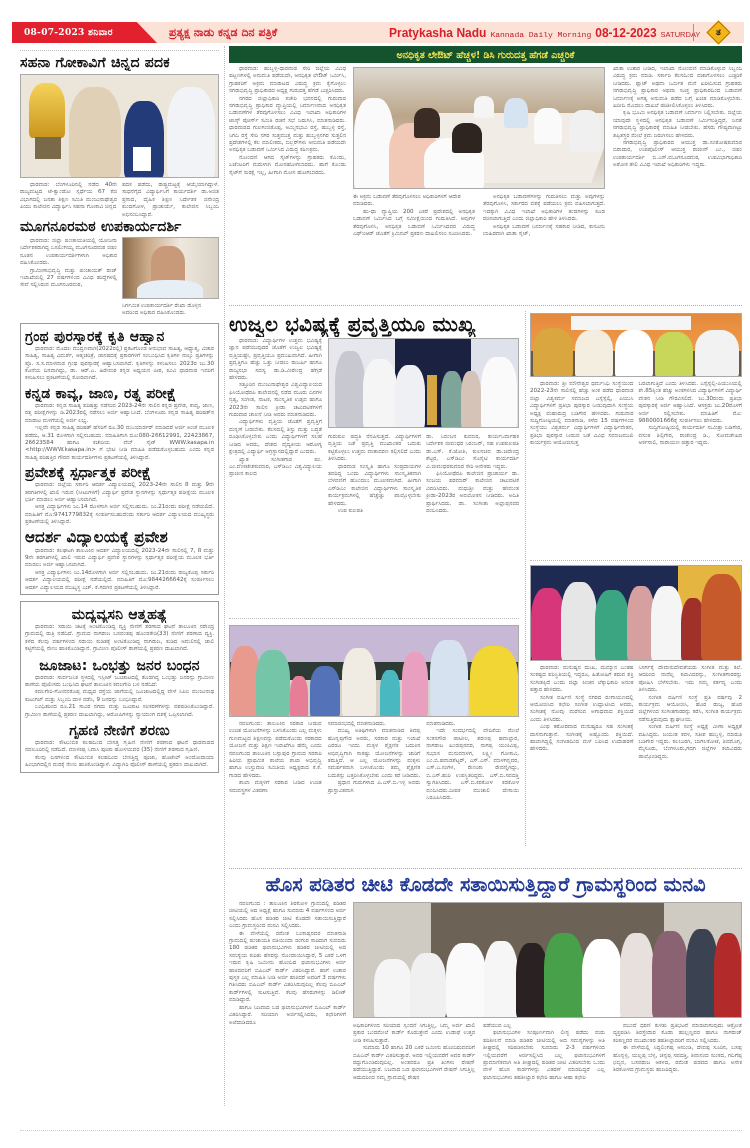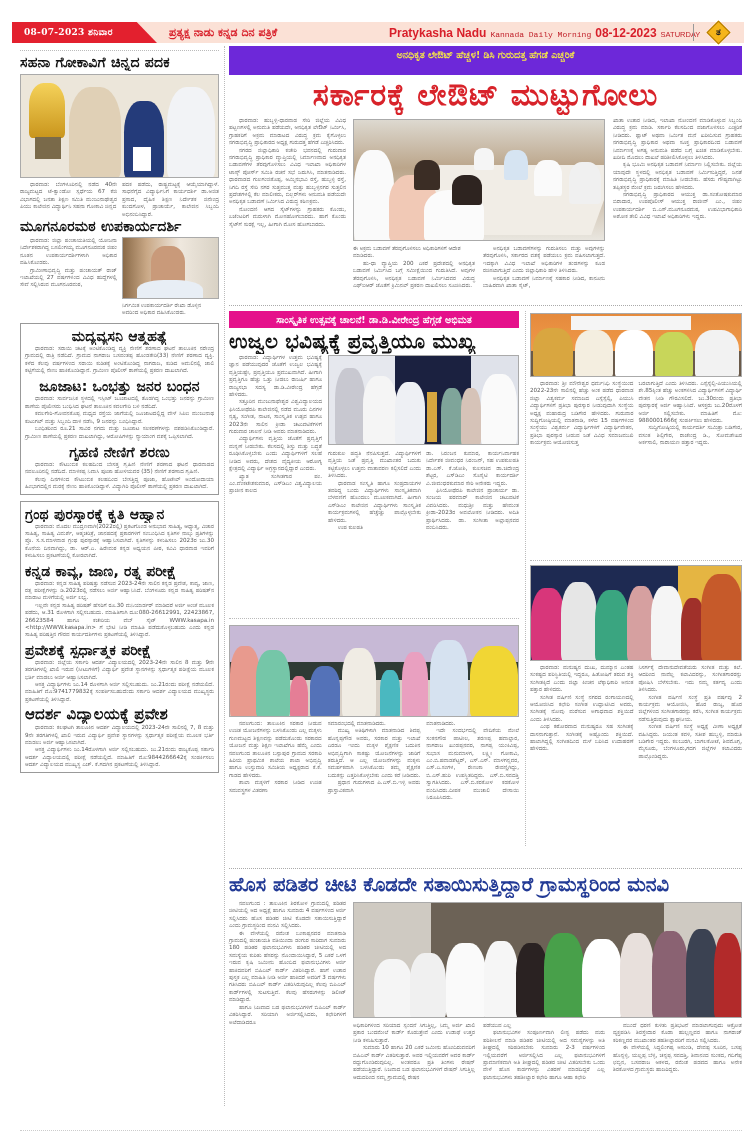--- a/index.html
+++ b/index.html
@@ -23,21 +23,21 @@
 
   .hl { color: #111; font-weight: bold; letter-spacing: 0.2px; white-space: nowrap; overflow: hidden; }
   .body-text { font-size: 5.6px; line-height: 7.4px; color: #555; text-align: justify; }
   .body-text p { text-indent: 10px; }
 
   .photo { position: relative; overflow: hidden; border: 1px solid #aaa; }
   .caption { font-size: 5.6px; line-height: 7.4px; color: #555; }
 
   .boxed { border: 1px solid #999; padding: 3px 4px; }
 
-  .banner-blue { background: #6d28d9; color: #f4e34a; font-size: 9.5px; font-weight: bold; text-align: center; line-height: 17px; height: 29px; }
+  .banner-blue { background: #14532d; color: #f4e34a; font-size: 9.5px; font-weight: bold; text-align: center; line-height: 17px; height: 17px; }
   .banner-pink { background: #e5118b; color: #fff; font-size: 9.5px; font-weight: bold; text-align: center; line-height: 17px; height: 17px; }
   .red-hl { color: #d8232a; font-weight: bold; white-space: nowrap; overflow: hidden; }
   .blue-hl { color: #223a95; font-weight: bold; white-space: nowrap; overflow: hidden; }
 
   .scene { position: absolute; border-radius: 40% 40% 10% 10%; }
 </style>
 </head>
 <body>
 
 <div class="masthead">
@@ -90,63 +90,62 @@
         <div class="photo" style="height:62px; background:linear-gradient(90deg,#8a6a48 0%,#c9a886 25%,#efe8de 60%,#d9d2c5 100%);">
           <div class="scene" style="left:28px; top:8px; width:34px; height:40px; background:#c99a7a;"></div>
           <div class="scene" style="left:14px; top:42px; width:66px; height:24px; background:#e8eef5;"></div>
         </div>
         <div class="caption" style="margin-top:3px;">ನಿರ್ಗಮಿತ ಉಪಕಾರ್ಯದರ್ಶಿ ರೇಖಾ ಡೊಳ್ಳಿನ ಅವರಿಂದ ಅಧಿಕಾರ ವಹಿಸಿಕೊಂಡರು.</div>
       </div>
     </div>
   </div>
 
   <div class="boxed" style="margin-top:6px;">
+    <div class="hl" style="font-size:14px; line-height:18px;">ಗ್ರಂಥ ಪುರಸ್ಕಾರಕ್ಕೆ ಕೃತಿ ಆಹ್ವಾನ</div>
+    <div class="body-text">
+        <p>ಧಾರವಾಡ: ಮೊದಲ ಮುದ್ರಣವಾಗಿ(2022ರಲ್ಲಿ) ಪ್ರಕಟಗೊಂಡ ಅನುಭಾವ ಸಾಹಿತ್ಯ, ಆಧ್ಯಾತ್ಮ, ವಿಚಾರ ಸಾಹಿತ್ಯ, ಸಾಹಿತ್ಯ ವಿಮರ್ಶೆ, ಆತ್ಮಚರಿತ್ರೆ, ಜಾನಪದಕ್ಕೆ ಪ್ರಕಾರಗಳಿಗೆ ಸಂಬಂಧಿಸಿದ ಕೃತಿಗಳ ನಾಲ್ಕು ಪ್ರತಿಗಳನ್ನು ಪ್ರೊ. ಸ.ಸ.ಮಾಳವಾಡ ಗ್ರಂಥ ಪುರಸ್ಕಾರಕ್ಕೆ ಆಹ್ವಾನಿಸಲಾಗಿದೆ. ಕೃತಿಗಳನ್ನು ಕಳುಹಿಸಲು 2023ರ ಜು.30 ಕೊನೆಯ ದಿನವಾಗಿದ್ದು, ಡಾ. ಆರ್.ಎ. ಹಿರೇಮಠ ಕನ್ನಡ ಅಧ್ಯಯನ ಪೀಠ, ಕವಿವಿ ಧಾರವಾಡ ಇವರಿಗೆ ಕಳುಹಿಸಲು ಪ್ರಕಟಣೆಯಲ್ಲಿ ಕೋರಲಾಗಿದೆ.</p>
+      </div>
+    <div class="hl" style="font-size:14px; line-height:18px; margin-top:2px;">ಕನ್ನಡ ಕಾವ್ಯ, ಜಾಣ, ರತ್ನ ಪರೀಕ್ಷೆ</div>
+    <div class="body-text">
+      <p>ಧಾರವಾಡ: ಕನ್ನಡ ಸಾಹಿತ್ಯ ಪರಿಷತ್ತು ನಡೆಸುವ 2023-24ನೇ ಸಾಲಿನ ಕನ್ನಡ ಪ್ರವೇಶ, ಕಾವ್ಯ, ಜಾಣ, ರತ್ನ ಪರೀಕ್ಷೆಗಳನ್ನು ಡಿ.2023ರಲ್ಲಿ ನಡೆಸಲು ಅರ್ಜಿ ಆಹ್ವಾನಿಸಿದೆ. ಬೆಂಗಳೂರು ಕನ್ನಡ ಸಾಹಿತ್ಯ ಪರಿಷತ್‌ನ ಮಾರಾಟ ಮಳಿಗೆಯಲ್ಲಿ ಅರ್ಜಿ ಲಭ್ಯ.</p>
+      <p>ಇಲ್ಲವೇ ಕನ್ನಡ ಸಾಹಿತ್ಯ ಪರಿಷತ್ ಹೆಸರಿಗೆ ರೂ.30 ಮನಿಯಾರ್ಡರ್ ಮಾಡಿದರೆ ಅರ್ಜಿ ಅಂಚೆ ಮೂಲಕ ಪಡೆದು, ಆ.31 ರೊಳಗಾಗಿ ಸಲ್ಲಿಸಬಹುದು. ಮಾಹಿತಿಗಾಗಿ ದೂ:080-26612991, 22423867, 26623584 ಹಾಗೂ ಕಚೇರಿಯ ವೆಬ್ ಸೈಟ್ WWW.kasapa.in &lt;http://WWW.kasapa.in&gt; ಗೆ ಭೇಟಿ ನೀಡಿ ಮಾಹಿತಿ ಪಡೆದುಕೊಳ್ಳಬಹುದು ಎಂದು ಕನ್ನಡ ಸಾಹಿತ್ಯ ಪರಿಷತ್ತಿನ ಗೌರವ ಕಾರ್ಯದರ್ಶಿಗಳು ಪ್ರಕಟಣೆಯಲ್ಲಿ ತಿಳಿಸಿದ್ದಾರೆ.</p>
+    </div>
+    <div class="hl" style="font-size:14px; line-height:18px; margin-top:2px;">ಪ್ರವೇಶಕ್ಕೆ ಸ್ಪರ್ಧಾತ್ಮಕ ಪರೀಕ್ಷೆ</div>
+    <div class="body-text">
+      <p>ಧಾರವಾಡ: ಜಿಲ್ಲೆಯ ಸರ್ಕಾರಿ ಆದರ್ಶ ವಿದ್ಯಾಲಯದಲ್ಲಿ 2023-24ನೇ ಸಾಲಿನ 8 ಮತ್ತು 9ನೇ ತರಗತಿಗಳಲ್ಲಿ ಖಾಲಿ ಇರುವ (ಸೀಟುಗಳಿಗೆ) ವಿದ್ಯಾರ್ಥಿ ಪ್ರವೇಶ ಸ್ಥಾನಗಳನ್ನು ಸ್ಪರ್ಧಾತ್ಮಕ ಪರೀಕ್ಷೆಯ ಮೂಲಕ ಭರ್ತಿ ಮಾಡಲು ಅರ್ಜಿ ಆಹ್ವಾನಿಸಲಾಗಿದೆ.</p>
+      <p>ಆಸಕ್ತ ವಿದ್ಯಾರ್ಥಿಗಳು ಜು.14 ರೊಳಗಾಗಿ ಅರ್ಜಿ ಸಲ್ಲಿಸಬಹುದು. ಜು.21ರಂದು ಪರೀಕ್ಷೆ ನಡೆಯಲಿದೆ. ಮಾಹಿತಿಗೆ ಮೊ:9741779832ಕ್ಕೆ ಸಂಪರ್ಕಿಸಬಹುದೆಂದು ಸರ್ಕಾರಿ ಆದರ್ಶ ವಿದ್ಯಾಲಯದ ಮುಖ್ಯಸ್ಥರು ಪ್ರಕಟಣೆಯಲ್ಲಿ ತಿಳಿಸಿದ್ದಾರೆ.</p>
+    </div>
+    <div class="hl" style="font-size:15px; line-height:19px; margin-top:2px;">ಆದರ್ಶ ವಿದ್ಯಾಲಯಕ್ಕೆ ಪ್ರವೇಶ</div>
+    <div class="body-text">
+      <p>ಧಾರವಾಡ: ಕಲಘಟಗಿ ತಾಲೂಕಿನ ಆದರ್ಶ ವಿದ್ಯಾಲಯದಲ್ಲಿ 2023-24ನೇ ಸಾಲಿನಲ್ಲಿ 7, 8 ಮತ್ತು 9ನೇ ತರಗತಿಗಳಲ್ಲಿ ಖಾಲಿ ಇರುವ ವಿದ್ಯಾರ್ಥಿ ಪ್ರವೇಶ ಸ್ಥಾನಗಳನ್ನು ಸ್ಪರ್ಧಾತ್ಮಕ ಪರೀಕ್ಷೆಯ ಮೂಲಕ ಭರ್ತಿ ಮಾಡಲು ಅರ್ಜಿ ಆಹ್ವಾನಿಸಲಾಗಿದೆ.</p>
+      <p>ಆಸಕ್ತ ವಿದ್ಯಾರ್ಥಿಗಳು ಜು.14ರೊಳಗಾಗಿ ಅರ್ಜಿ ಸಲ್ಲಿಸಬಹುದು. ಜು.21ರಂದು ರಾಜ್ಯಕೊಪ್ಪ ಸರ್ಕಾರಿ ಆದರ್ಶ ವಿದ್ಯಾಲಯದಲ್ಲಿ ಪರೀಕ್ಷೆ ನಡೆಯಲ್ಲಿದೆ. ಮಾಹಿತಿಗೆ ಮೊ:9844266642ಕ್ಕೆ ಸಂಪರ್ಕಿಸಲು ಆದರ್ಶ ವಿದ್ಯಾಲಯದ ಮುಖ್ಯಸ್ಥ ಎಚ್. ಕೆ.ಗದಗಿನ ಪ್ರಕಟಣೆಯಲ್ಲಿ ತಿಳಿಸಿದ್ದಾರೆ.</p>
+    </div>
+  </div>
+
+  <div class="boxed" style="margin-top:6px;">
     <div class="hl" style="font-size:14px; line-height:18px; text-align:center;">ಮದ್ಯವ್ಯಸನಿ ಆತ್ಮಹತ್ಯೆ</div>
     <div class="body-text">
         <p>ಧಾರವಾಡ: ಸರಾಯಿ ಚಟಕ್ಕೆ ಅಂಟಿಕೊಂಡಿದ್ದ ವ್ಯಕ್ತಿ ನೇಣಿಗೆ ಶರಣಾದ ಘಟನೆ ತಾಲೂಕಿನ ನರೇಂದ್ರ ಗ್ರಾಮದಲ್ಲಿ ರಾತ್ರಿ ನಡೆದಿದೆ. ಗ್ರಾಮದ ನಾಗರಾಜ ಬಸವಂತಪ್ಪ ಹೊಂಡಕೇರಿ(33) ನೇಣಿಗೆ ಶರಣಾದ ವ್ಯಕ್ತಿ. ಕಳೆದ ಕೆಲವು ವರ್ಷಗಳಿಂದ ಸರಾಯಿ ಕುಡಿತಕ್ಕೆ ಅಂಟಿಕೊಂಡಿದ್ದ ನಾಗರಾಜ, ಕುಡಿದ ಅಮಲಿನಲ್ಲಿ ಜಾಲಿ ಕಟ್ಟಿಗೆಯಲ್ಲಿ ನೇಣು ಹಾಕಿಕೊಂಡಿದ್ದಾನೆ. ಗ್ರಾಮೀಣ ಪೊಲೀಸ್ ಠಾಣೆಯಲ್ಲಿ ಪ್ರಕರಣ ದಾಖಲಾಗಿದೆ.</p>
       </div>
     <div class="hl" style="font-size:14px; line-height:18px; text-align:center; margin-top:3px;">ಜೂಜಾಟ: ಒಂಭತ್ತು ಜನರ ಬಂಧನ</div>
     <div class="body-text">
       <p>ಧಾರವಾಡ: ಸಾರ್ವಜನಿಕ ಸ್ಥಳದಲ್ಲಿ ಇಸ್ಪೀಟ್ ಜೂಜಾಟದಲ್ಲಿ ತೊಡಗಿದ್ದ ಒಂಭತ್ತು ಜನರನ್ನು ಗ್ರಾಮೀಣ ಠಾಣೆಯ ಪೊಲೀಸರು ಬಂಧಿಸಿದ ಘಟನೆ ತಾಲೂಕಿನ ಕವಲಗೇರಿ ಬಳಿ ನಡೆದಿದೆ.</p>
       <p>ಕವಲಗೇರಿ-ಗೋವನಕೊಪ್ಪ ಮಧ್ಯದ ರಸ್ತೆಯ ಜಾಗೆಯಲ್ಲಿ ಜೂಜಾಟದಲ್ಲಿದ್ದ ವೇಳೆ ಸಿಪಿಐ ಮಂಜುನಾಥ ಕುಟುಗಲ್ ಮತ್ತು ಸಿಬ್ಬಂದಿ ದಾಳಿ ನಡೆಸಿ, 9 ಜನರನ್ನು ಬಂಧಿಸಿದ್ದಾರೆ.</p>
       <p>ಬಂಧಿತರಿಂದ ರೂ.21 ಸಾವಿರ ನಗದು ಮತ್ತು ಜೂಜಾಟ ಸಲಕರಣೆಗಳನ್ನು ವಶಪಡಿಸಿಕೊಂಡಿದ್ದಾರೆ. ಗ್ರಾಮೀಣ ಠಾಣೆಯಲ್ಲಿ ಪ್ರಕರಣ ದಾಖಲಾಗಿದ್ದು, ಆರೋಪಿಗಳನ್ನು ನ್ಯಾಯಾಂಗ ವಶಕ್ಕೆ ಒಪ್ಪಿಸಲಾಗಿದೆ.</p>
     </div>
     <div class="hl" style="font-size:14px; line-height:18px; text-align:center; margin-top:3px;">ಗೃಹಣಿ ನೇಣಿಗೆ ಶರಣು</div>
     <div class="body-text">
       <p>ಧಾರವಾಡ: ಕೌಟುಂಬಿಕ ಕಲಹದಿಂದ ಬೇಸತ್ತ ಗೃಹಿಣಿ ನೇಣಿಗೆ ಶರಣಾದ ಘಟನೆ ಧಾರವಾಡದ ನವಲೂರಿನಲ್ಲಿ ನಡೆದಿದೆ. ಮಾಳಿಕಪ್ಪ ನಿವಾಸಿ ಪೂಜಾ ಹೋಳಿಯವರ (35) ನೇಣಿಗೆ ಶರಣಾದ ಗೃಹಿಣಿ.</p>
       <p>ಕೆಲವು ದಿನಗಳಿಂದ ಕೌಟುಂಬಿಕ ಕಲಹದಿಂದ ಬೇಸತ್ತಿದ್ದ ಪೂಜಾ, ಹೊಟೇಲ್ ಅಂದೋದಾಯಾ ಹಿಂಭಾಗದಲ್ಲಿನ ಮರಕ್ಕೆ ನೇಣು ಹಾಕಿಕೊಂಡಿದ್ದಾಳೆ. ವಿದ್ಯಾಗಿರಿ ಪೊಲೀಸ್ ಠಾಣೆಯಲ್ಲಿ ಪ್ರಕರಣ ದಾಖಲಾಗಿದೆ.</p>
     </div>
   </div>
-
-  <div class="boxed" style="margin-top:6px;">
-    <div class="hl" style="font-size:14px; line-height:18px;">ಗ್ರಂಥ ಪುರಸ್ಕಾರಕ್ಕೆ ಕೃತಿ ಆಹ್ವಾನ</div>
-    <div class="body-text">
-        <p>ಧಾರವಾಡ: ಮೊದಲ ಮುದ್ರಣವಾಗಿ(2022ರಲ್ಲಿ) ಪ್ರಕಟಗೊಂಡ ಅನುಭಾವ ಸಾಹಿತ್ಯ, ಆಧ್ಯಾತ್ಮ, ವಿಚಾರ ಸಾಹಿತ್ಯ, ಸಾಹಿತ್ಯ ವಿಮರ್ಶೆ, ಆತ್ಮಚರಿತ್ರೆ, ಜಾನಪದಕ್ಕೆ ಪ್ರಕಾರಗಳಿಗೆ ಸಂಬಂಧಿಸಿದ ಕೃತಿಗಳ ನಾಲ್ಕು ಪ್ರತಿಗಳನ್ನು ಪ್ರೊ. ಸ.ಸ.ಮಾಳವಾಡ ಗ್ರಂಥ ಪುರಸ್ಕಾರಕ್ಕೆ ಆಹ್ವಾನಿಸಲಾಗಿದೆ. ಕೃತಿಗಳನ್ನು ಕಳುಹಿಸಲು 2023ರ ಜು.30 ಕೊನೆಯ ದಿನವಾಗಿದ್ದು, ಡಾ. ಆರ್.ಎ. ಹಿರೇಮಠ ಕನ್ನಡ ಅಧ್ಯಯನ ಪೀಠ, ಕವಿವಿ ಧಾರವಾಡ ಇವರಿಗೆ ಕಳುಹಿಸಲು ಪ್ರಕಟಣೆಯಲ್ಲಿ ಕೋರಲಾಗಿದೆ.</p>
-      </div>
-    <div class="hl" style="font-size:14px; line-height:18px; margin-top:2px;">ಕನ್ನಡ ಕಾವ್ಯ, ಜಾಣ, ರತ್ನ ಪರೀಕ್ಷೆ</div>
-    <div class="body-text">
-      <p>ಧಾರವಾಡ: ಕನ್ನಡ ಸಾಹಿತ್ಯ ಪರಿಷತ್ತು ನಡೆಸುವ 2023-24ನೇ ಸಾಲಿನ ಕನ್ನಡ ಪ್ರವೇಶ, ಕಾವ್ಯ, ಜಾಣ, ರತ್ನ ಪರೀಕ್ಷೆಗಳನ್ನು ಡಿ.2023ರಲ್ಲಿ ನಡೆಸಲು ಅರ್ಜಿ ಆಹ್ವಾನಿಸಿದೆ. ಬೆಂಗಳೂರು ಕನ್ನಡ ಸಾಹಿತ್ಯ ಪರಿಷತ್‌ನ ಮಾರಾಟ ಮಳಿಗೆಯಲ್ಲಿ ಅರ್ಜಿ ಲಭ್ಯ.</p>
-      <p>ಇಲ್ಲವೇ ಕನ್ನಡ ಸಾಹಿತ್ಯ ಪರಿಷತ್ ಹೆಸರಿಗೆ ರೂ.30 ಮನಿಯಾರ್ಡರ್ ಮಾಡಿದರೆ ಅರ್ಜಿ ಅಂಚೆ ಮೂಲಕ ಪಡೆದು, ಆ.31 ರೊಳಗಾಗಿ ಸಲ್ಲಿಸಬಹುದು. ಮಾಹಿತಿಗಾಗಿ ದೂ:080-26612991, 22423867, 26623584 ಹಾಗೂ ಕಚೇರಿಯ ವೆಬ್ ಸೈಟ್ WWW.kasapa.in &lt;http://WWW.kasapa.in&gt; ಗೆ ಭೇಟಿ ನೀಡಿ ಮಾಹಿತಿ ಪಡೆದುಕೊಳ್ಳಬಹುದು ಎಂದು ಕನ್ನಡ ಸಾಹಿತ್ಯ ಪರಿಷತ್ತಿನ ಗೌರವ ಕಾರ್ಯದರ್ಶಿಗಳು ಪ್ರಕಟಣೆಯಲ್ಲಿ ತಿಳಿಸಿದ್ದಾರೆ.</p>
-    </div>
-    <div class="hl" style="font-size:14px; line-height:18px; margin-top:2px;">ಪ್ರವೇಶಕ್ಕೆ ಸ್ಪರ್ಧಾತ್ಮಕ ಪರೀಕ್ಷೆ</div>
-    <div class="body-text">
-      <p>ಧಾರವಾಡ: ಜಿಲ್ಲೆಯ ಸರ್ಕಾರಿ ಆದರ್ಶ ವಿದ್ಯಾಲಯದಲ್ಲಿ 2023-24ನೇ ಸಾಲಿನ 8 ಮತ್ತು 9ನೇ ತರಗತಿಗಳಲ್ಲಿ ಖಾಲಿ ಇರುವ (ಸೀಟುಗಳಿಗೆ) ವಿದ್ಯಾರ್ಥಿ ಪ್ರವೇಶ ಸ್ಥಾನಗಳನ್ನು ಸ್ಪರ್ಧಾತ್ಮಕ ಪರೀಕ್ಷೆಯ ಮೂಲಕ ಭರ್ತಿ ಮಾಡಲು ಅರ್ಜಿ ಆಹ್ವಾನಿಸಲಾಗಿದೆ.</p>
-      <p>ಆಸಕ್ತ ವಿದ್ಯಾರ್ಥಿಗಳು ಜು.14 ರೊಳಗಾಗಿ ಅರ್ಜಿ ಸಲ್ಲಿಸಬಹುದು. ಜು.21ರಂದು ಪರೀಕ್ಷೆ ನಡೆಯಲಿದೆ. ಮಾಹಿತಿಗೆ ಮೊ:9741779832ಕ್ಕೆ ಸಂಪರ್ಕಿಸಬಹುದೆಂದು ಸರ್ಕಾರಿ ಆದರ್ಶ ವಿದ್ಯಾಲಯದ ಮುಖ್ಯಸ್ಥರು ಪ್ರಕಟಣೆಯಲ್ಲಿ ತಿಳಿಸಿದ್ದಾರೆ.</p>
-    </div>
-    <div class="hl" style="font-size:15px; line-height:19px; margin-top:2px;">ಆದರ್ಶ ವಿದ್ಯಾಲಯಕ್ಕೆ ಪ್ರವೇಶ</div>
-    <div class="body-text">
-      <p>ಧಾರವಾಡ: ಕಲಘಟಗಿ ತಾಲೂಕಿನ ಆದರ್ಶ ವಿದ್ಯಾಲಯದಲ್ಲಿ 2023-24ನೇ ಸಾಲಿನಲ್ಲಿ 7, 8 ಮತ್ತು 9ನೇ ತರಗತಿಗಳಲ್ಲಿ ಖಾಲಿ ಇರುವ ವಿದ್ಯಾರ್ಥಿ ಪ್ರವೇಶ ಸ್ಥಾನಗಳನ್ನು ಸ್ಪರ್ಧಾತ್ಮಕ ಪರೀಕ್ಷೆಯ ಮೂಲಕ ಭರ್ತಿ ಮಾಡಲು ಅರ್ಜಿ ಆಹ್ವಾನಿಸಲಾಗಿದೆ.</p>
-      <p>ಆಸಕ್ತ ವಿದ್ಯಾರ್ಥಿಗಳು ಜು.14ರೊಳಗಾಗಿ ಅರ್ಜಿ ಸಲ್ಲಿಸಬಹುದು. ಜು.21ರಂದು ರಾಜ್ಯಕೊಪ್ಪ ಸರ್ಕಾರಿ ಆದರ್ಶ ವಿದ್ಯಾಲಯದಲ್ಲಿ ಪರೀಕ್ಷೆ ನಡೆಯಲ್ಲಿದೆ. ಮಾಹಿತಿಗೆ ಮೊ:9844266642ಕ್ಕೆ ಸಂಪರ್ಕಿಸಲು ಆದರ್ಶ ವಿದ್ಯಾಲಯದ ಮುಖ್ಯಸ್ಥ ಎಚ್. ಕೆ.ಗದಗಿನ ಪ್ರಕಟಣೆಯಲ್ಲಿ ತಿಳಿಸಿದ್ದಾರೆ.</p>
-    </div>
-  </div>
 </div>
 
 <div class="col" style="left:229px; top:46px; width:513px;">
   <div class="banner-blue">ಅನಧಿಕೃತ ಲೇಔಟ್ ಹೆಚ್ಚಳ! ಡಿಸಿ ಗುರುದತ್ತ ಹೆಗಡೆ ಎಚ್ಚರಿಕೆ</div>
-  <div class="red-hl" style="font-size:30px; line-height:40px; text-align:center; letter-spacing:1px;">ಸರ್ಕಾರಕ್ಕೆ ಲೇಔಟ್ ಮುಟ್ಟುಗೋಲು</div>
   <div style="position:relative; height:180px; margin-top:2px;">
     <div class="body-text" style="position:absolute; left:0; top:0; width:117px;">
       <p>ಧಾರವಾಡ: ಹುಬ್ಬಳ್ಳಿ-ಧಾರವಾಡ ಸೇರಿ ಜಿಲ್ಲೆಯ ವಿವಿಧ ಪಟ್ಟಣಗಳಲ್ಲಿ ಅನುಮತಿ ಪಡೆಯದೇ, ಅನಧಿಕೃತ ಲೇಔಟ್ ನಿರ್ಮಿಸಿ, ಗ್ರಾಹಕರಿಗೆ ಅಕ್ರಮ ಮಾರಾಟದ ವಿರುದ್ಧ ಕ್ರಮ ಕೈಗೊಳ್ಳಲು ನಗರಾಭಿವೃದ್ಧಿ ಪ್ರಾಧಿಕಾರದ ಅಧ್ಯಕ್ಷ ಗುರುದತ್ತ ಹೆಗಡೆ ಎಚ್ಚರಿಸಿದರು.</p>
       <p>ನಗರದ ಜಿಲ್ಲಾಧಿಕಾರಿ ಕಚೇರಿ ಭವನದಲ್ಲಿ ಗುರುವಾರ ನಗರಾಭಿವೃದ್ಧಿ ಪ್ರಾಧಿಕಾರ ವ್ಯಾಪ್ತಿಯಲ್ಲಿ ನಿರ್ಮಾಣವಾದ ಅನಧಿಕೃತ ಬಡಾವಣೆಗಳ ತೆರವುಗೊಳಿಸಲು ವಿವಿಧ ಇಲಾಖಾ ಅಧಿಕಾರಿಗಳ ಟಾಸ್ಕ್ ಪೋರ್ಸ್ ಸಮಿತಿ ರಚನೆ ಸಭೆ ಜರುಗಿಸಿ, ಮಾತನಾಡಿದರು. ಧಾರವಾಡದ ಗುಲಗಂಜಿಕೊಪ್ಪ, ಅಮ್ಮಿನಭಾವಿ ರಸ್ತೆ, ಹುಬ್ಬಳ್ಳಿ ರಸ್ತೆ, ನಿಗದಿ ರಸ್ತೆ ಸೇರಿ ನಗರ ಸುತ್ತಮುತ್ತ ಮತ್ತು ಹುಬ್ಬಳ್ಳಿನಗರ ಸುತ್ತಲಿನ ಪ್ರದೇಶಗಳಲ್ಲಿ ಕೆಲ ಮಾಲೀಕರು, ಬಿಲ್ಡರ್‌ಗಳು ಅನುಮತಿ ಪಡೆಯದೇ ಅನಧಿಕೃತ ಬಡಾವಣೆ ನಿರ್ಮಿಸಿದ ವಿರುದ್ಧ ಕಠಿಣಕ್ರಮ.</p>
       <p>ನೋಂದಣಿ ಆಗದ ಸೈಟ್‌ಗಳನ್ನು ಗ್ರಾಹಕರು ಕೊಂಡು, ಏಜೆಂಟರಿಗೆ ಮರುಳಾಗಿ ಮೋಸಹೋಗಬಾರದು. ಹಾಗೆ ಕೊಂಡು ಸೈಟ್‌ಗೆ ಸುರಕ್ಷೆ ಇಲ್ಲ, ಹೀಗಾಗಿ ಮೋಸ ಹೋಗಬಾರದು.</p>
     </div>
     <div class="photo" style="position:absolute; left:124px; top:2px; width:252px; height:122px; background:linear-gradient(180deg,#ddd9d0 0%,#bba58a 40%,#e9e6df 100%);">
       <div style="position:absolute; left:70px; top:45px; width:180px; height:70px; background:#f1ede6; transform:skewX(-20deg);"></div>
       <div class="scene" style="left:0; top:30px; width:40px; height:92px; background:#fafafa;"></div>
       <div class="scene" style="left:35px; top:55px; width:48px; height:67px; background:#f1c9b6;"></div>
@@ -170,21 +169,20 @@
       <p style="text-indent:0">ಖಾತಾ ಉತಾರ ನೀಡಿದ, ಇಲಾಖಾ ನೋಂದಣಿ ಮಾಡಿಕೊಳ್ಳುವ ಸಿಬ್ಬಂದಿ ವಿರುದ್ಧ ಕ್ರಮ ಮಾಡಿ. ಸರ್ಕಾರಿ ಕೆಲಸದಿಂದ ವಜಾಗೊಳಿಸಲು ಎಚ್ಚರಿಕೆ ನೀಡಿದರು. ಪ್ಲಾಟ್ ಅಥವಾ ನಿರ್ಮಿತ ಮನೆ ಖರೀದಿಸುವ ಗ್ರಾಹಕರು ನಗರಾಭಿವೃದ್ಧಿ ಪ್ರಾಧಿಕಾರ ಅಥವಾ ಸೂಕ್ತ ಪ್ರಾಧಿಕಾರದಿಂದ ಬಡಾವಣೆ ನಿರ್ಮಾಣಕ್ಕೆ ಅಗತ್ಯ ಅನುಮತಿ ಪಡೆದ ಬಗ್ಗೆ ಖಚಿತ ಮಾಡಿಕೊಳ್ಳಬೇಕು. ಖರೀದಿ ಮೊದಲು ದಾಖಲೆ ಪರಿಶೀಲಿಸಿಕೊಳ್ಳಲು ತಿಳಿಸಿದರು.</p>
       <p>ಕೃಷಿ ಭೂಮಿ ಅನಧಿಕೃತ ಬಡಾವಣೆ ನಿರ್ಮಾಣ ನಿಲ್ಲಿಸಬೇಕು. ಜಿಲ್ಲೆಯ ಯಾವುದೇ ಸ್ಥಳದಲ್ಲಿ ಅನಧಿಕೃತ ಬಡಾವಣೆ ನಿರ್ಮಿಸುತ್ತಿದ್ದರೆ, ಜನತೆ ನಗರಾಭಿವೃದ್ಧಿ ಪ್ರಾಧಿಕಾರಕ್ಕೆ ಮಾಹಿತಿ ನೀಡಬೇಕು. ಹೆಸರು ಗೌಪ್ಯವಾಗಿಟ್ಟು ತಪ್ಪಿತಸ್ಥರ ಮೇಲೆ ಕ್ರಮ ಜರುಗಿಸಲು ಹೇಳಿದರು.</p>
       <p>ನಗರಾಭಿವೃದ್ಧಿ ಪ್ರಾಧಿಕಾರದ ಆಯುಕ್ತ ಡಾ.ಸಂತೋಷಕುಮಾರ ಬಿರಾದಾರ, ಉಪಪೊಲೀಸ್ ಆಯುಕ್ತ ರಾಜೀವ್ ಎಂ., ಜಿಪಂ ಉಪಕಾರ್ಯದರ್ಶಿ ಬಿ.ಎಸ್.ಮೂಗನೂರಮಠ, ಉಪವಿಭಾಗಾಧಿಕಾರಿ ಅಶೋಕ ತೇಲಿ ವಿವಿಧ ಇಲಾಖೆ ಅಧಿಕಾರಿಗಳು ಇದ್ದರು.</p>
     </div>
   </div>
 </div>
 
 <div style="position:absolute; left:229px; top:305px; width:513px; border-top:1px dotted #aaa;"></div>
 
 <div class="col" style="left:229px; top:311px; width:290px;">
-  <div class="banner-pink">ಸಾಂಸ್ಕೃತಿಕ ಉತ್ಸವಕ್ಕೆ ಚಾಲನೆ! ಡಾ.ಡಿ.ವೀರೇಂದ್ರ ಹೆಗ್ಗಡೆ ಅಭಿಮತ</div>
   <div class="hl" style="font-size:20px; line-height:26px;">ಉಜ್ವಲ ಭವಿಷ್ಯಕ್ಕೆ ಪ್ರವೃತ್ತಿಯೂ ಮುಖ್ಯ</div>
   <div style="position:relative; height:250px;">
     <div class="body-text" style="position:absolute; left:0; top:0; width:93px;">
       <p>ಧಾರವಾಡ: ವಿದ್ಯಾರ್ಥಿಗಳ ಉತ್ತಮ ಭವಿಷ್ಯಕ್ಕೆ ಜ್ಞಾನ ಪಡೆಯುವುದರ ಜೊತೆಗೆ ಉಜ್ವಲ ಭವಿಷ್ಯಕ್ಕೆ ವೃತ್ತಿಯಷ್ಟೇ, ಪ್ರವೃತ್ತಿಯೂ ಪ್ರಮುಖವಾಗಿದೆ. ಹೀಗಾಗಿ ಪ್ರವೃತ್ತಿಗೂ ಹೆಚ್ಚು ಒತ್ತು ನೀಡಲು ರಾಜರ್ಷಿ ಹಾಗೂ ರಾಜ್ಯಸಭಾ ಸದಸ್ಯ ಡಾ.ಡಿ.ವೀರೇಂದ್ರ ಹೆಗ್ಗಡೆ ಹೇಳಿದರು.</p>
       <p>ಸತ್ತೂರಿನ ಮಂಜುನಾಥೇಶ್ವರ ವಿಶ್ವವಿದ್ಯಾಲಯದ ಫಿಸಿಯೋಥೆರಪಿ ಕಾಲೇಜಿನಲ್ಲಿ ನಡೆದ ಮೂರು ದಿನಗಳ ನೃತ್ಯ, ಸಂಗೀತ, ನಾಟಕ, ಸಾಂಸ್ಕೃತಿಕ ಉತ್ಸವ ಹಾಗೂ 2023ನೇ ಸಾಲಿನ ಕ್ರೀಡಾ ಚಟುವಟಿಕೆಗಳಿಗೆ ಗುರುವಾರ ಚಾಲನೆ ನೀಡಿ ಅವರು ಮಾತನಾಡಿದರು.</p>
       <p>ವಿದ್ಯಾರ್ಥಿಗಳು ವೃತ್ತಿಯ ಜೊತೆಗೆ ಪ್ರವೃತ್ತಿಗೆ ಮನ್ನಣೆ ನೀಡಬೇಕು. ಕೆಲಸದಲ್ಲಿ ಶಿಸ್ತು ಮತ್ತು ಬದ್ಧತೆ ರೂಢಿಸಿಕೊಳ್ಳಬೇಕು ಎಂದು ವಿದ್ಯಾರ್ಥಿಗಳಿಗೆ ಸಲಹೆ ನೀಡಿದ ಅವರು, ದೇಶದ ವೈದ್ಯಕೀಯ ಆರೋಗ್ಯ ಕ್ಷೇತ್ರದಲ್ಲಿ ವಿದ್ಯಾರ್ಥಿ ಅಗ್ರಸ್ಥಾನದಲ್ಲಿದ್ದಾರೆ ಎಂದರು.</p>
       <p>ಖ್ಯಾತ ಸಂಗೀತಗಾರ ಪಂ. ಎಂ.ವೆಂಕಟೇಶಕುಮಾರ, ಎಸ್‌ಡಿಎಂ ವಿಶ್ವವಿದ್ಯಾಲಯ ಪ್ರಾಚೀನ ಕಾಲದ</p>
     </div>
     <div class="photo" style="position:absolute; left:99px; top:1px; width:191px; height:90px; background:linear-gradient(90deg,#e6e8ee 0%,#e6e8ee 35%,#1b2140 35%,#1b2140 75%,#dfe2ea 75%);">
       <div class="scene" style="left:6px; top:12px; width:30px; height:78px; background:#c8c8d0;"></div>
@@ -278,21 +276,21 @@
     <div class="body-text" style="flex:1;">
       <p style="text-indent:0">ಮಾತನಾಡಿದರು.</p>
       <p>ಇದೇ ಸಂದರ್ಭದಲ್ಲಿ ವೇದಿಕೆಯ ಮೇಲೆ ಸಂಕನಗೌಡ ಪಾಟೀಲ, ಶರಣಪ್ಪ ಹವಾಲ್ದಾರ, ನಾಗರಾಜ ಖಂಡಪ್ಪನವರ, ನಾಗಪ್ಪ ಯಂಕಿವಿಪ್ಪ, ಸುಭಾಸ ಮನುಮಾಳಗ, ಲಕ್ಷ್ಮೀ ಗೋಕಾವಿ, ಎಂ.ಬಿ.ಪವಾಡಶೆಟ್ಟರ್, ಎಸ್.ಎಸ್. ಮಾಳಗನ್ನವರ, ಎಸ್.ಎ.ಸಂಗಳ, ರೇಣುಕಾ ರೇವಣ್ಣಿಗಿದ್ದು, ಬಿ.ಎಸ್.ಹುರಿ ಉಪಸ್ಥಿತರಿದ್ದರು. ಎಸ್.ಬಿ.ಸವದತ್ತಿ ಸ್ವಾಗತಿಸಿದರು. ಎಸ್.ಬಿ.ಕರಕೋಳ ಕಡಕೋಳ ವಂದಿಸಿದರು.ದೀಪಕ ಮುಚಾಲಿ ದೇಸಾಯಿ ನಿರೂಪಿಸಿದರು.</p>
     </div>
   </div>
 </div>
 
 <div style="position:absolute; left:229px; top:868px; width:513px; border-top:1px dotted #aaa;"></div>
 
 <div class="col" style="left:229px; top:872px; width:513px;">
-  <div class="blue-hl" style="font-size:19.5px; line-height:26px; text-align:left;">ಹೊಸ ಪಡಿತರ ಚೀಟಿ ಕೊಡದೇ ಸತಾಯಿಸುತ್ತಿದ್ದಾರೆ ಗ್ರಾಮಸ್ಥರಿಂದ ಮನವಿ</div>
+  <div class="blue-hl" style="font-size:19.5px; line-height:26px; text-align:center;">ಹೊಸ ಪಡಿತರ ಚೀಟಿ ಕೊಡದೇ ಸತಾಯಿಸುತ್ತಿದ್ದಾರೆ ಗ್ರಾಮಸ್ಥರಿಂದ ಮನವಿ</div>
   <div style="position:relative; height:238px; margin-top:2px;">
     <div class="body-text" style="position:absolute; left:0; top:0; width:117px;">
       <p>ನವಲಗುಂದ : ತಾಲೂಕಿನ ಶಿರಕೋಳ ಗ್ರಾಮದಲ್ಲಿ ಪಡಿತರ ಚೀಟಿಯಲ್ಲಿ ಅದ ಅಧ್ಯಕ್ಷೆ ಹಾಗೂ ಸುಮಾರು 4 ವರ್ಷಗಳಿಂದ ಅರ್ಜಿ ಸಲ್ಲಿಸಿದರು ಹೊಸ ಪಡಿತರ ಚೀಟಿ ಕೊಡದೇ ಸತಾಯಿಸುತ್ತಿದ್ದಾರೆ ಎಂದು ಗ್ರಾಮಸ್ಥರಿಂದ ಮನವಿ ಸಲ್ಲಿಸಿದರು.</p>
       <p>ಈ ವೇಳೆಯಲ್ಲಿ ರಮೇಶ ಬಂಕಾಪ್ಪನವರ ಮಾತನಾಡಿ ಗ್ರಾಮದಲ್ಲಿ ಪಂಚಾಯತಿ ವತಿಯಿಂದಾ ಡಂಗುರ ಸಾರಿದಾಗ ಸುಮಾರು 180 ಪಡಿತರ ಫಲಾನುಭವಿಗಳು ಪಡಿತರ ಚೀಟಿಯಲ್ಲಿ ಅದ ಸಮಸ್ಯೆಯ ಕುರಿತು ಹೆಸರನ್ನು ನೊಂದಾಯಿಸಿದ್ದಾರೆ, 5 ಎಕರೆ ಒಳಗೆ ಇರುವ ಕೃಷಿ ಜಮೀನು ಹೊಂದಿದ ಫಲಾನುಭವಿಗಳು ಅರ್ಜಿ ಹಾಕಿದವರಿಗೆ ಬಿಪಿಎಲ್ ಕಾರ್ಡ್ ವಿತರಿಸಿದ್ದಾರೆ. ಹಾಗೆ ಉತಾರ ಪುಸ್ತಕ ಎಲ್ಲ ಮಾಹಿತಿ ನೀಡಿ ಅರ್ಜಿ ಹಾಕಿದರೆ ಅವರಿಗೆ 3 ವರ್ಷಗಳು ಗತಿಸಿದರು ಬಿಪಿಎಲ್ ಕಾರ್ಡ್ ವಿತರಿಸಿರುವುದಿಲ್ಲ ಕೆಲವು ಬಿಪಿಎಲ್ ಕಾರ್ಡ್‌ಗಳಲ್ಲಿ ಸುಟಸುತ್ತಿವೆ. ಕೆಲವು ಹೆಸರುಗಳನ್ನು ಡಿಲೀಟ್ ಮಾಡಿದ್ದಾರೆ.</p>
       <p>ಹಾಗೂ ನಿಜವಾದ ಬಡ ಫಲಾನುಭವಿಗಳಿಗೆ ಬಿಪಿಎಲ್ ಕಾರ್ಡ್ ವಿತರಿಸಿದ್ದಾರೆ. ಸರಿಯಾಗಿ ಅರ್ಜಿಸಲ್ಲಿಸಿದರು, ಕಛೇರಿಗಳಿಗೆ ಅಲೆದಾಡಿದರೂ</p>
     </div>
     <div class="photo" style="position:absolute; left:124px; top:2px; width:389px; height:116px; background:linear-gradient(90deg,#cfcac2 0%,#cfcac2 20%,#6c6256 20%,#6c6256 80%,#cfcac2 80%);">
       <div class="scene" style="left:20px; top:56px; width:38px; height:60px; background:#f5f5f5;"></div>
       <div class="scene" style="left:56px; top:50px; width:36px; height:66px; background:#f0f0f0;"></div>
       <div class="scene" style="left:92px; top:40px; width:40px; height:76px; background:#fafafa;"></div>

